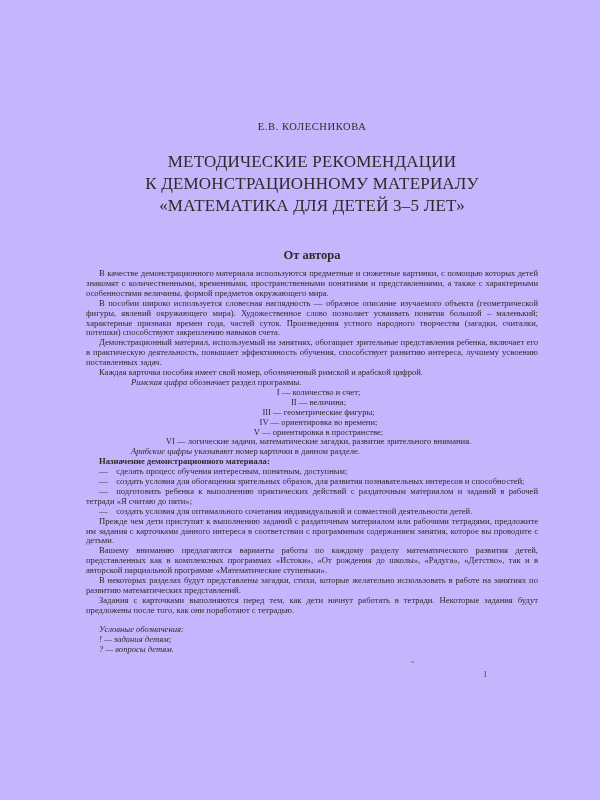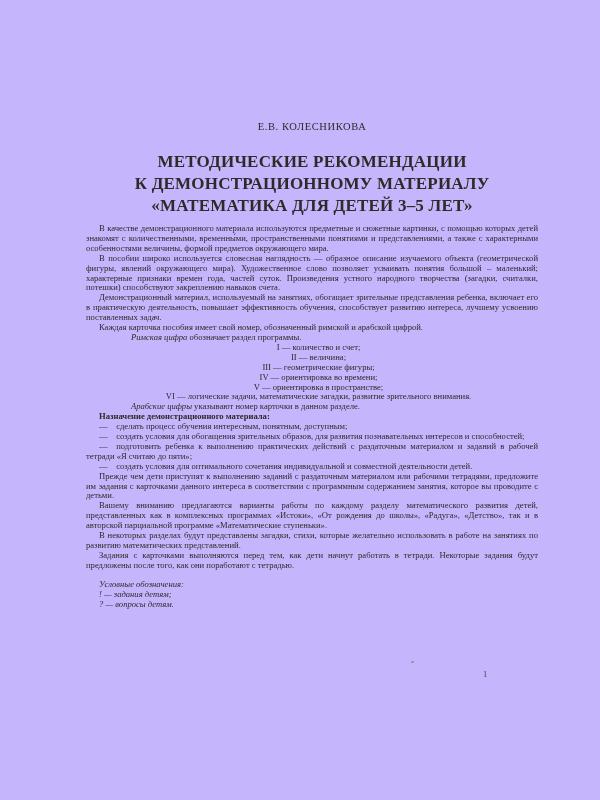--- a/index.html
+++ b/index.html
@@ -18,21 +18,21 @@
     width: 452px;
     text-align: center;
     font-size: 10.5px;
     line-height: 12px;
     letter-spacing: 0.6px;
   }
   .title {
     margin: 18px 0 0 86px;
     width: 452px;
     text-align: center;
-    font-weight: bold;
+    font-weight: normal;
     font-size: 17px;
     line-height: 22px;
     letter-spacing: 0.2px;
   }
   .section-heading {
     margin: 31px 0 0 86px;
     width: 452px;
     text-align: center;
     font-weight: bold;
     font-size: 12.5px;
@@ -76,20 +76,21 @@
 <div class="sheet">
 
   <div class="author">Е.В. КОЛЕСНИКОВА</div>
 
   <div class="title">
     <div>МЕТОДИЧЕСКИЕ РЕКОМЕНДАЦИИ</div>
     <div>К ДЕМОНСТРАЦИОННОМУ МАТЕРИАЛУ</div>
     <div>«МАТЕМАТИКА ДЛЯ ДЕТЕЙ 3–5 ЛЕТ»</div>
   </div>
 
+  <div class="section-heading">От автора</div>
 
   <div class="body">
     <p class="ind">В качестве демонстрационного материала используются предметные и сюжетные картинки, с помощью которых детей знакомят с количественными, временны́ми, пространственными понятиями и представлениями, а также с характерными особенностями величины, формой предметов окружающего мира.</p>
     <p class="ind">В пособии широко используется словесная наглядность — образное описание изучаемого объекта (геометрической фигуры, явлений окружающего мира). Художественное слово позволяет усваивать понятия большой – маленький; характерные признаки времен года, частей суток. Произведения устного народного творчества (загадки, считалки, потешки) способствуют закреплению навыков счета.</p>
     <p class="ind">Демонстрационный материал, используемый на занятиях, обогащает зрительные представления ребенка, включает его в практическую деятельность, повышает эффективность обучения, способствует развитию интереса, лучшему усвоению поставленных задач.</p>
     <p class="ind">Каждая карточка пособия имеет свой номер, обозначенный римской и арабской цифрой.</p>
 
     <p class="ind"><span class="lead-italic">Римская цифра</span><span> обозначает раздел программы.</span></p>
 
     <p class="roman">I — количество и счет;</p>

